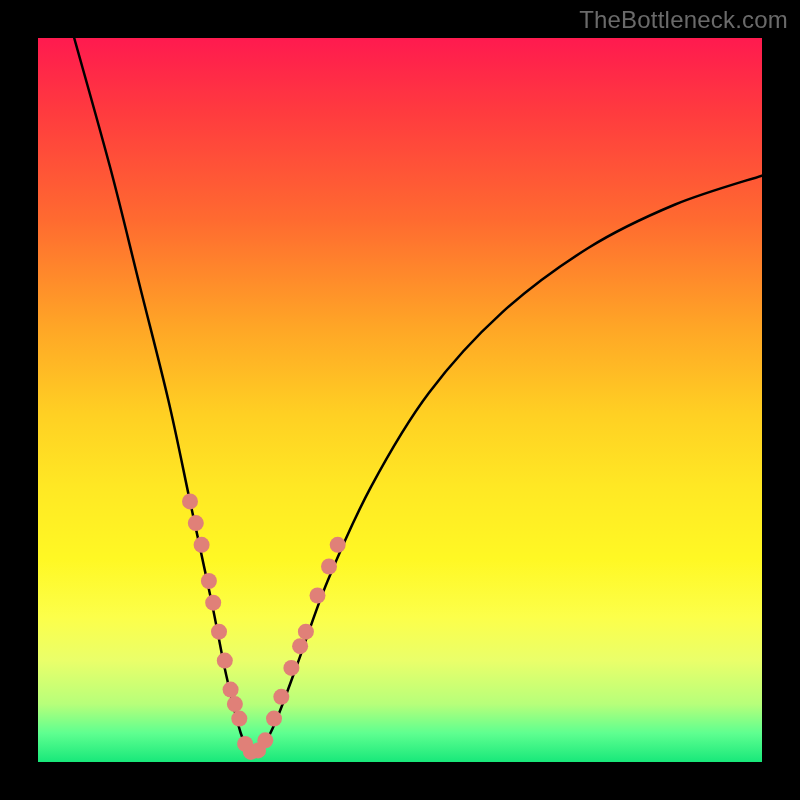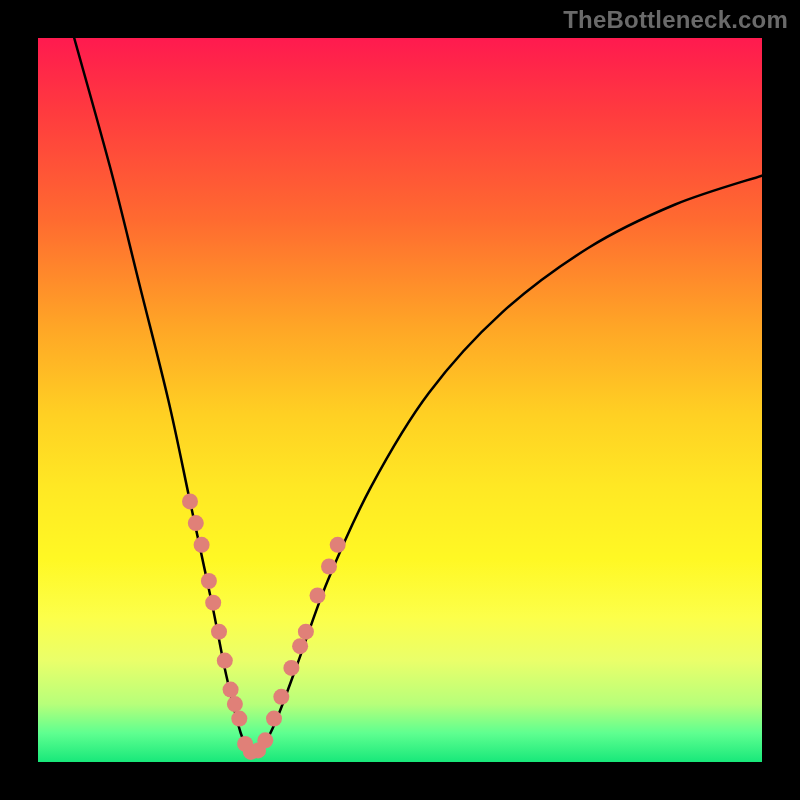--- a/index.html
+++ b/index.html
@@ -39,21 +39,21 @@
       #b7ff7a 92%,
       #5fff90 96%,
       #18e87a 100%
     );
   }
   .watermark {
     position: absolute;
     top: 6px;
     right: 12px;
     font-size: 24px;
-    font-weight: 700;
+    font-weight: 400;
     color: #6a6a6a;
     letter-spacing: 0.2px;
     user-select: none;
   }
   svg.overlay {
     position: absolute;
     top: 0;
     left: 0;
     width: 724px;
     height: 724px;

